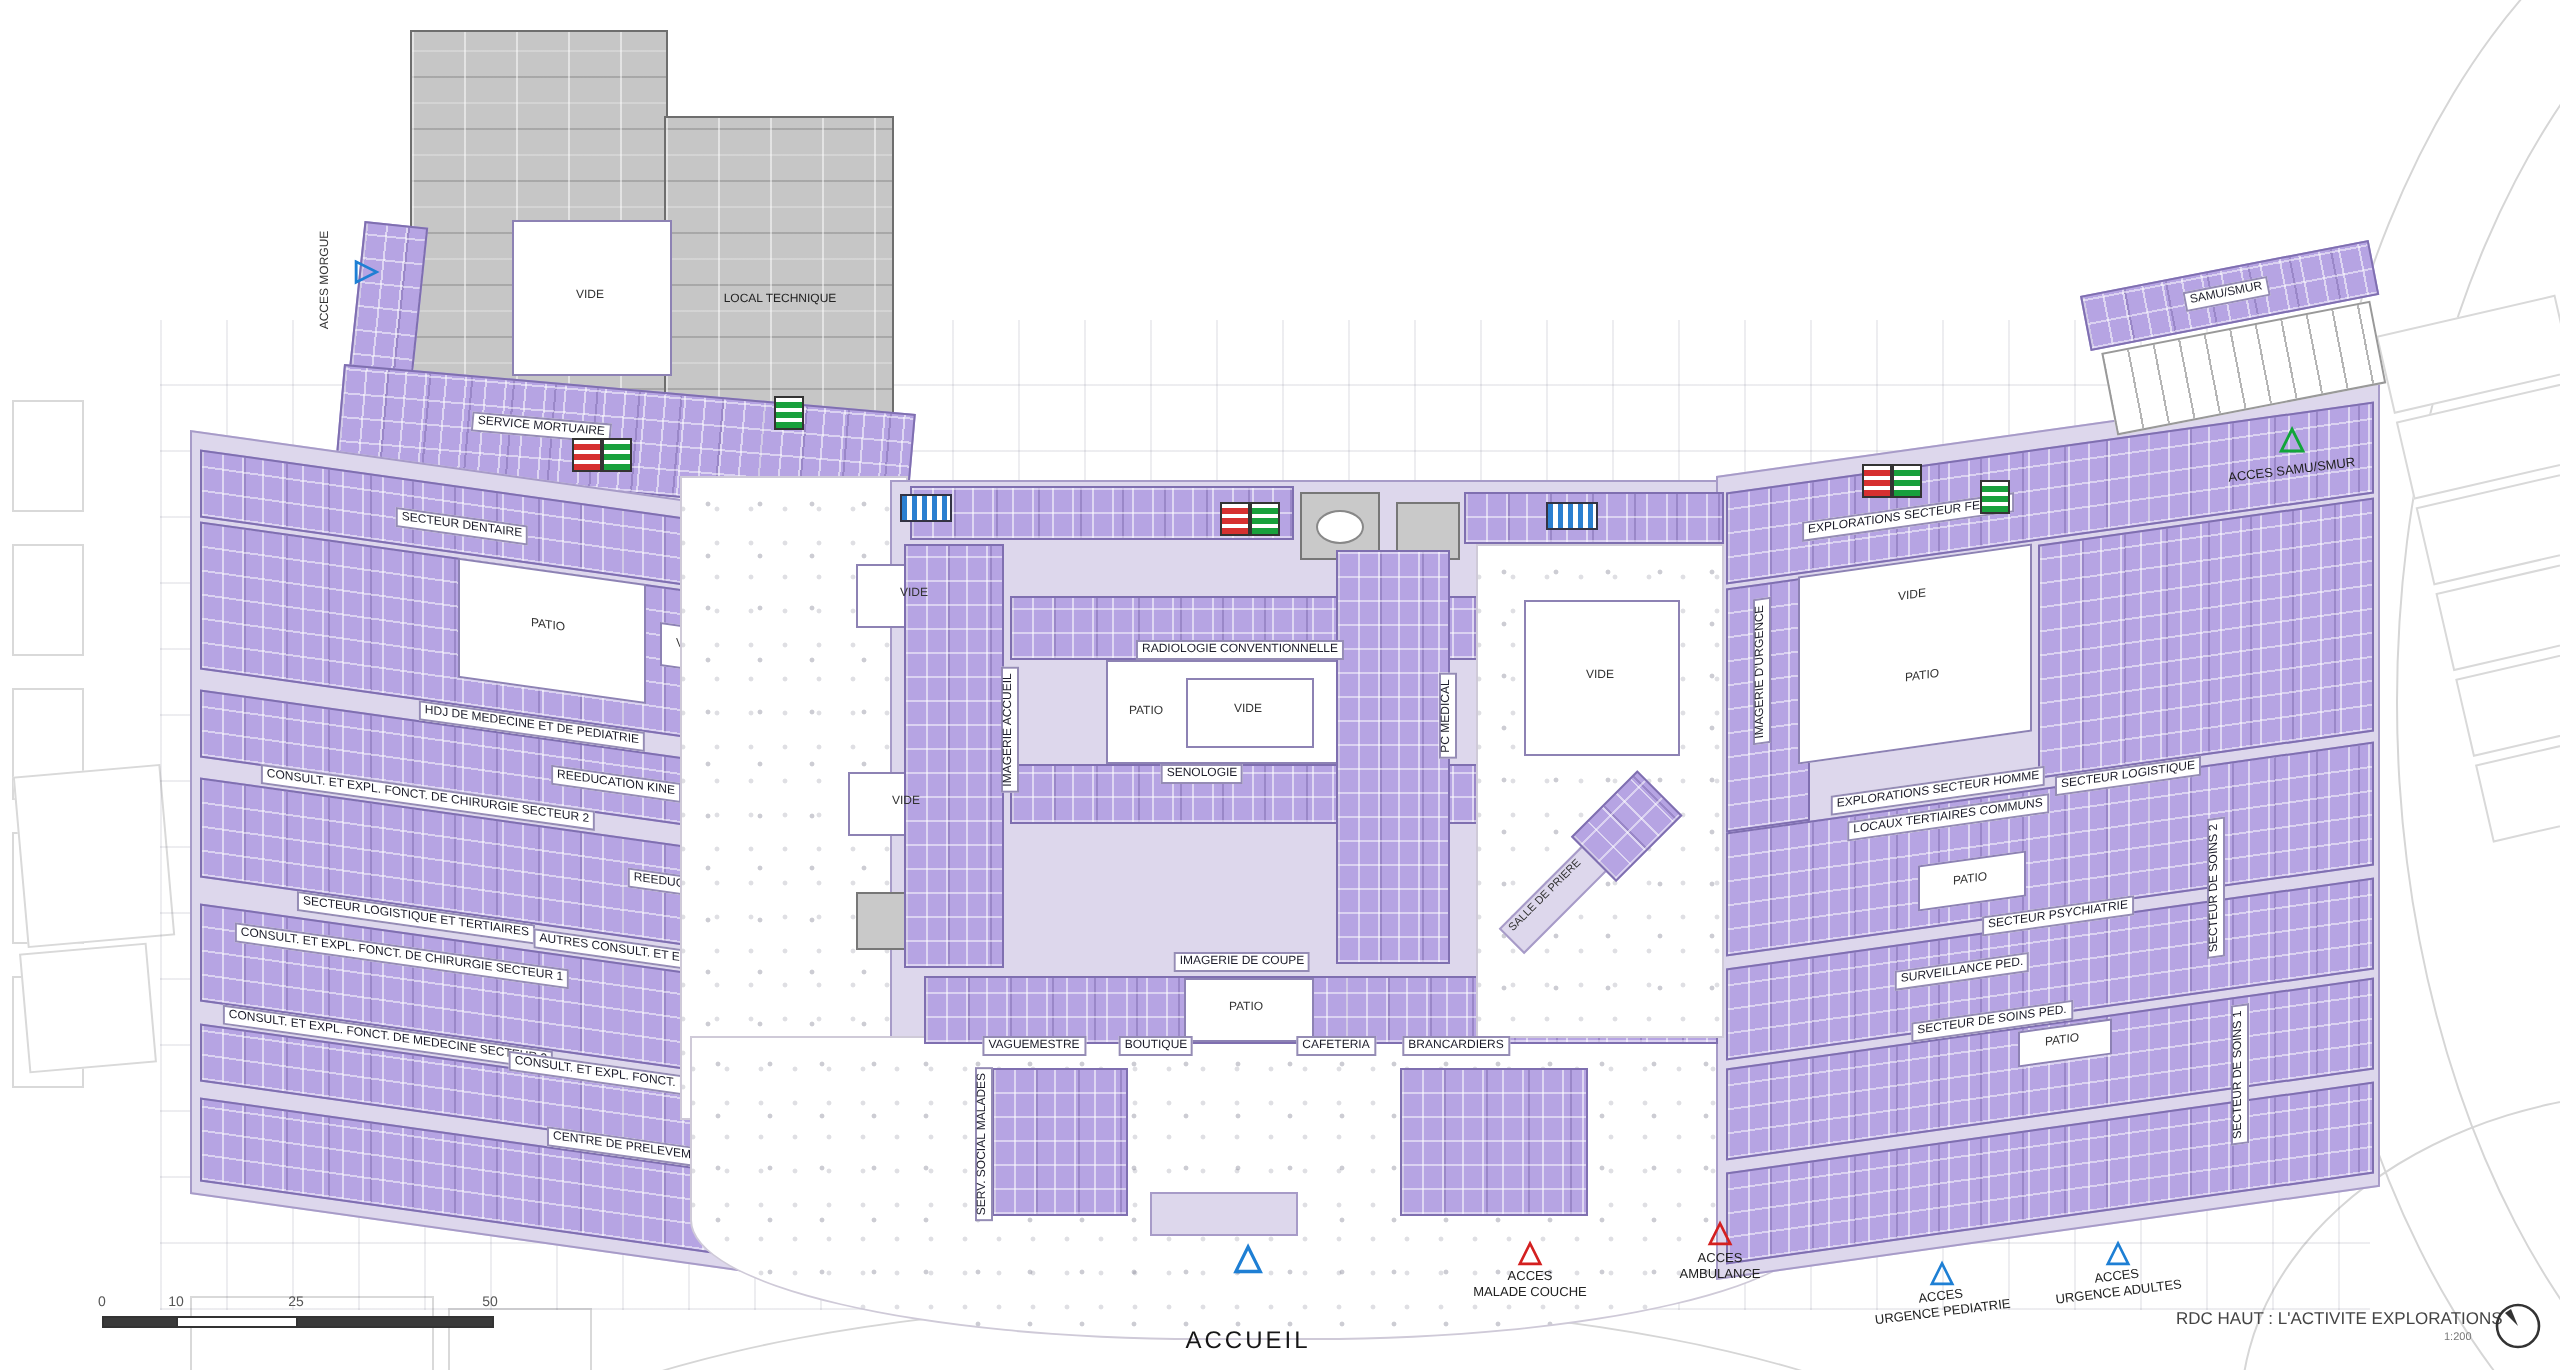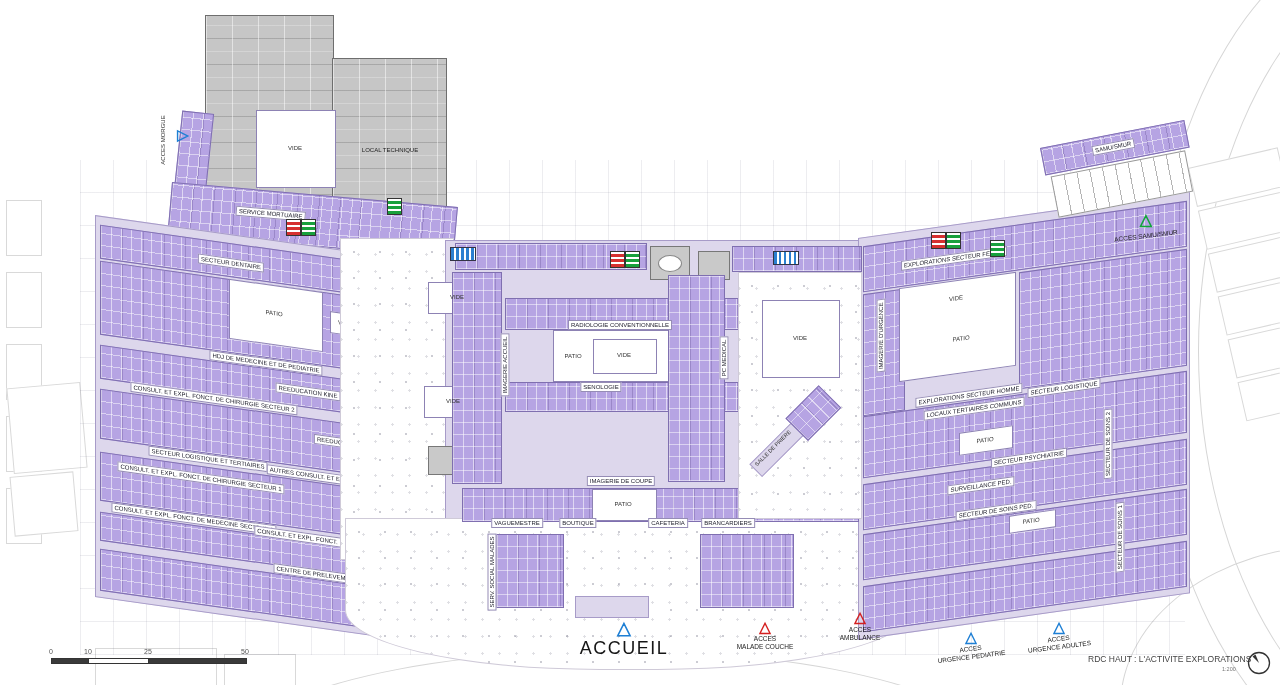--- a/index.html
+++ b/index.html
@@ -43,21 +43,21 @@
   .accesslabel{position:absolute;transform:translate(-50%,0);font-size:6.5px;text-align:center;color:#222;
     z-index:7;line-height:8px;white-space:pre-line;}
   .lift{position:absolute;width:13px;height:15px;border:1px solid #333;z-index:5;}
   .lift.red{background:repeating-linear-gradient(0deg,#d63030 0 3px,#fff 3px 5px);}
   .lift.green{background:repeating-linear-gradient(0deg,#18a03c 0 3px,#fff 3px 5px);}
   .esc{position:absolute;width:24px;height:12px;border:1px solid #334;z-index:5;
     background:repeating-linear-gradient(90deg,#2b7fd0 0 2.5px,#fff 2.5px 5px);}
   .stair-oval{position:absolute;background:#fff;border:1px solid #888;border-radius:50%;}
   .garage{background:#fff;border:1px solid #999;background-image:
     repeating-linear-gradient(90deg, transparent 0 12px, #b5b5b5 12px 13px);}
-  .accueil-big{position:absolute;transform:translate(-50%,0);font-size:18px;letter-spacing:1.5px;color:#161616;z-index:7;}
+  .accueil-big{position:absolute;transform:translate(-50%,0);font-size:12px;letter-spacing:1.5px;color:#161616;z-index:7;margin-top:25px;}
   .titletext{position:absolute;font-size:8.5px;color:#444;z-index:7;white-space:nowrap;}
   .scalenote{position:absolute;font-size:5.5px;color:#777;z-index:7;}
   .tick{position:absolute;font-size:7px;color:#555;transform:translate(-50%,0);}
   .bar-seg{position:absolute;height:4px;border:1px solid #333;top:10px;}
   .bar-dark{background:#3a3a3a;} .bar-light{background:#fff;}
 </style>
 </head>
 <body>
 
 <div id="stage">

